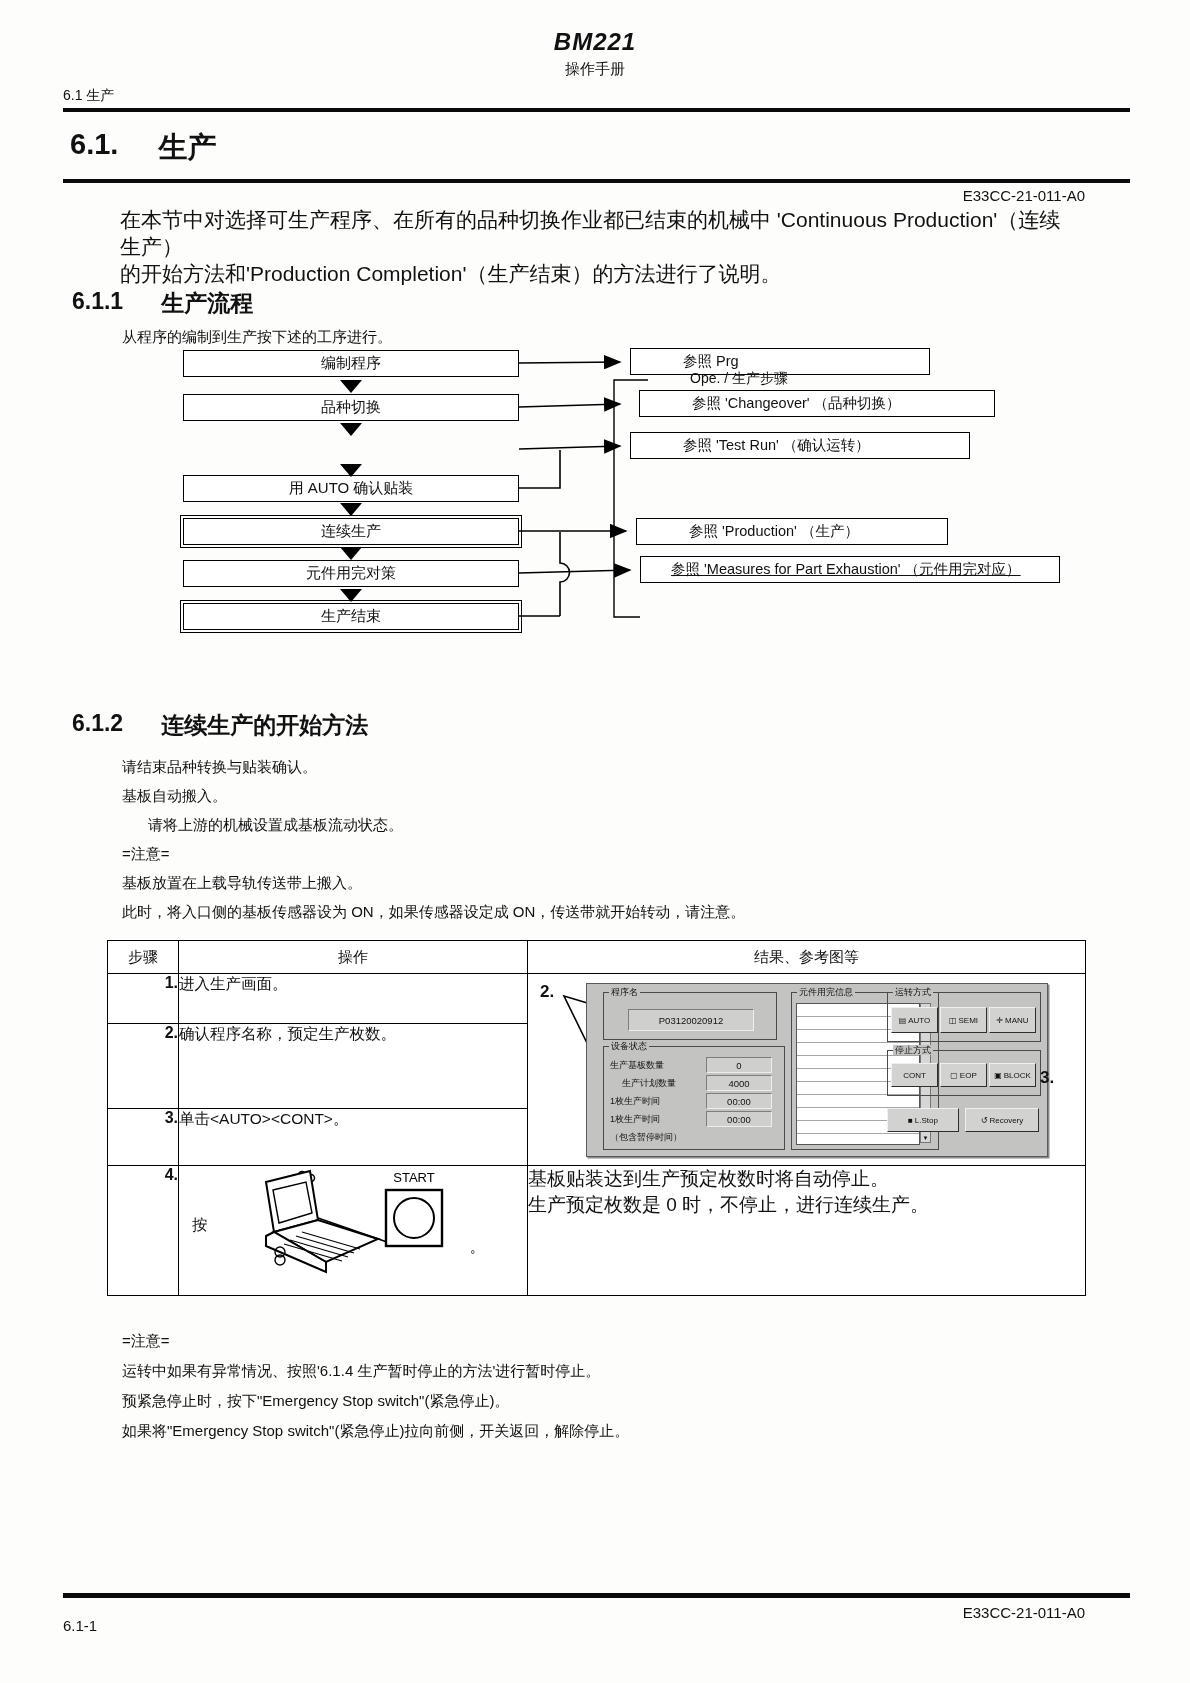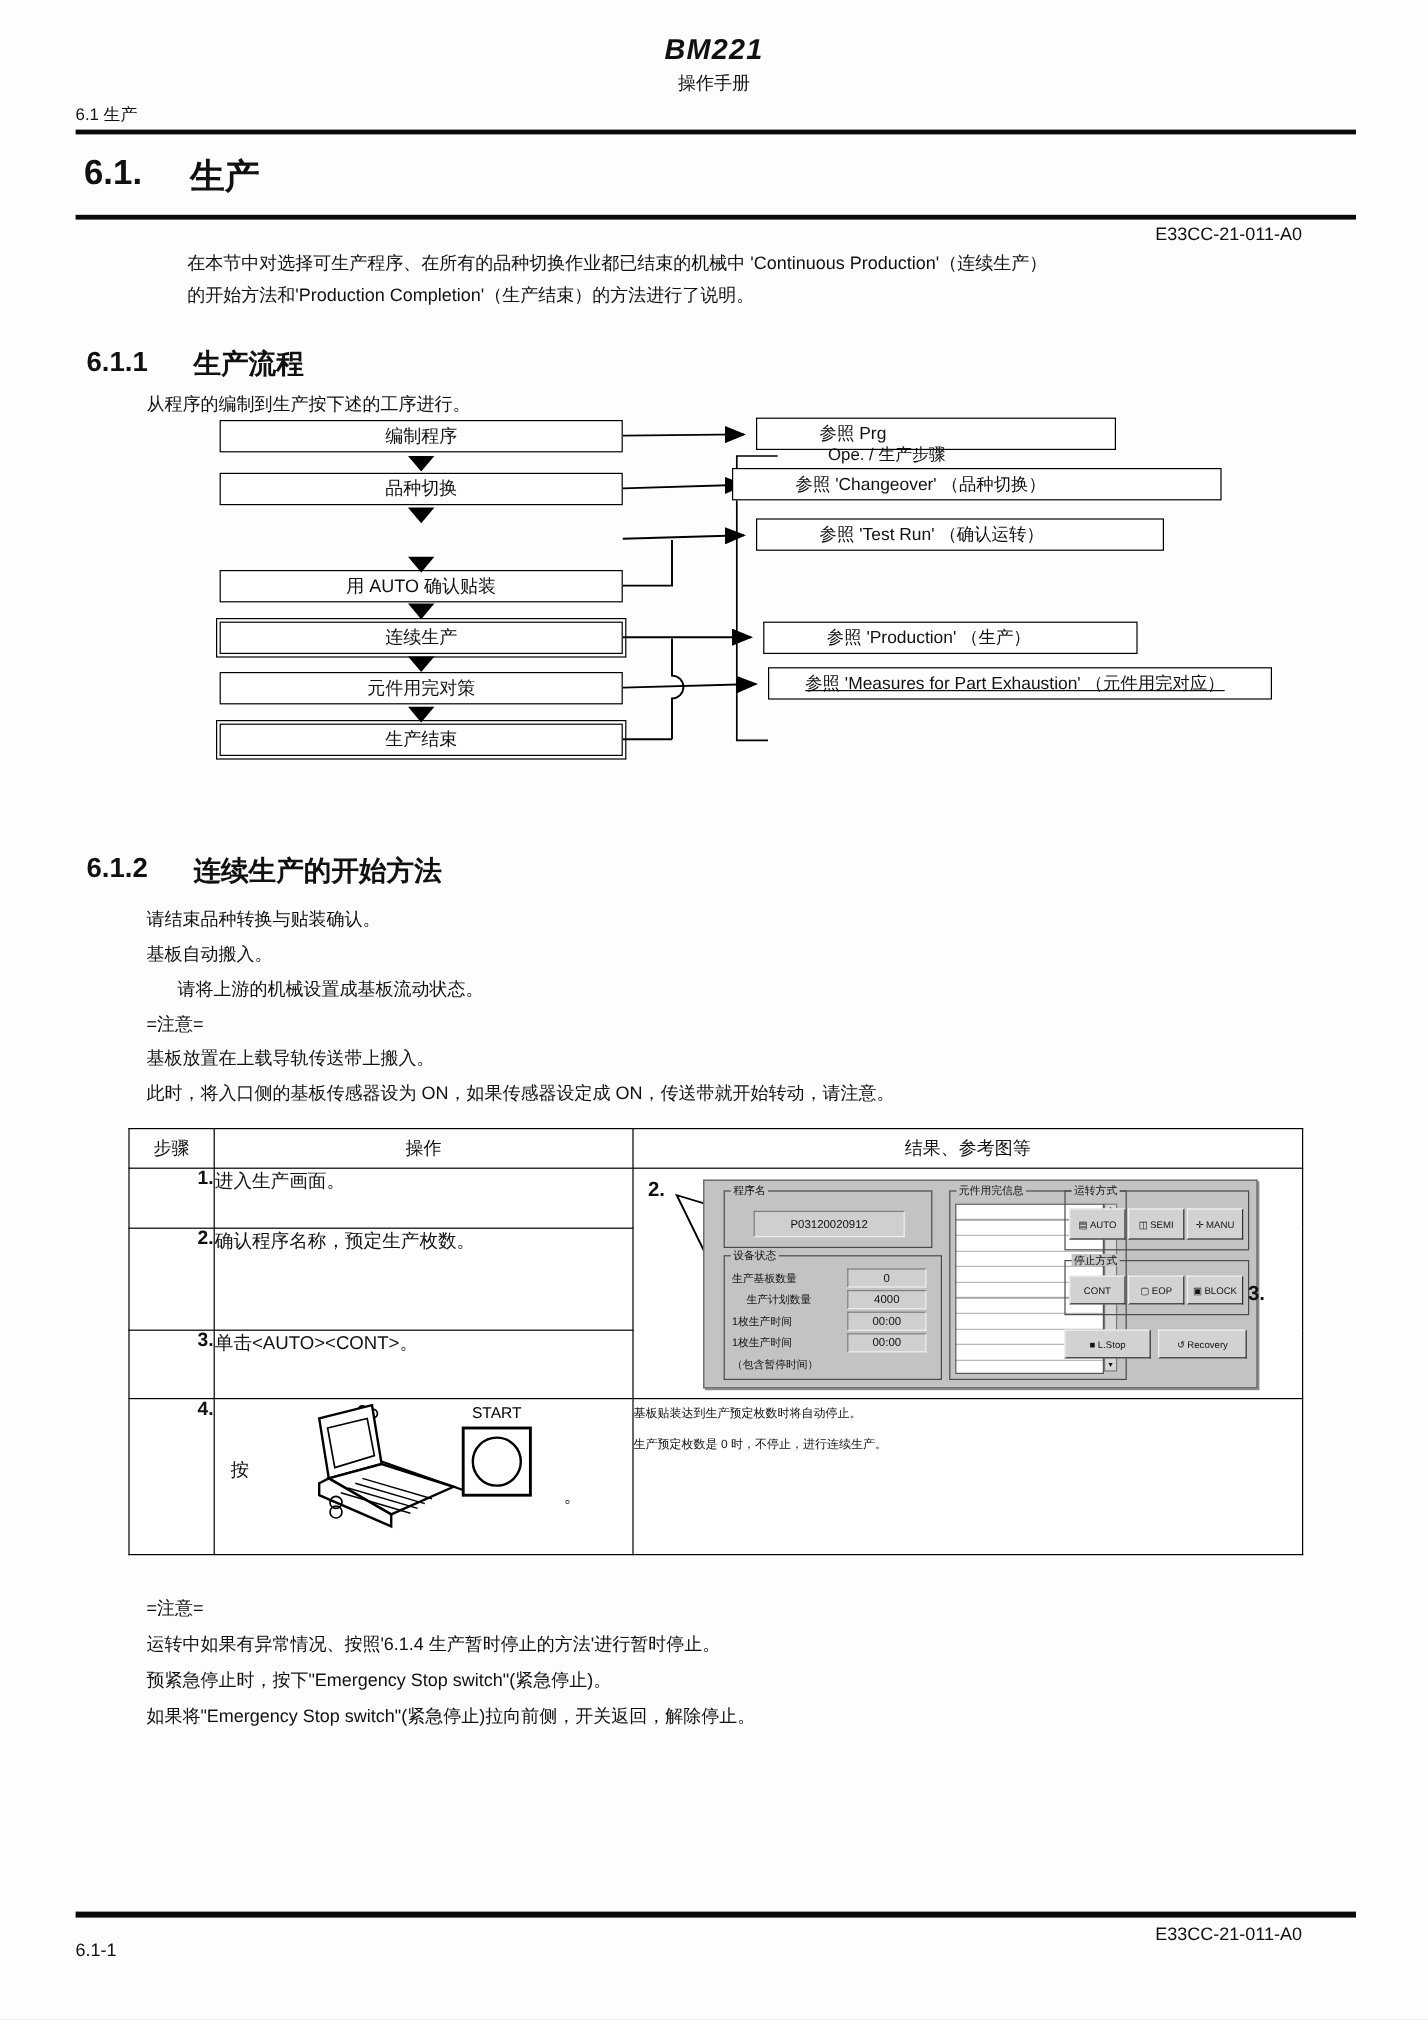--- a/index.html
+++ b/index.html
@@ -5,21 +5,21 @@
   html,body{margin:0;padding:0;background:#e8e8e8;}
   .page{position:relative;width:1190px;height:1683px;background:#fdfdfc;margin:0 auto;
         font-family:"Liberation Sans","DejaVu Sans",sans-serif;color:#111;overflow:hidden;}
   .abs{position:absolute;}
   .rule{position:absolute;background:#0a0a0a;}
   .brand{left:0;right:0;text-align:center;font-size:24px;font-weight:bold;font-style:italic;letter-spacing:1px;}
   .subtitle{left:0;right:0;text-align:center;font-size:15px;}
   .crumb{font-size:14px;}
   .h1{font-size:29px;font-weight:bold;display:flex;gap:40px;}
   .doccode{font-size:15px;}
-  .body15{font-size:15px;line-height:27px;margin-left:36px;}
+  .body15{font-size:21px;line-height:27px;}
   .h2{font-size:23px;font-weight:bold;display:flex;gap:38px;}
   .lead{font-size:15px;}
   
   .fwrap{left:0;top:342px;width:1190px;height:300px;}
   .fbox{position:absolute;height:27px;border:1.6px solid #000;background:#fff;display:flex;
         align-items:center;justify-content:center;font-size:15px;box-sizing:border-box;}
   .fbox.double{outline:1.6px solid #000;outline-offset:2px;}
   .rbox{position:absolute;height:27px;border:1.4px solid #000;background:#fff;display:flex;
         align-items:center;font-size:14.5px;box-sizing:border-box;padding-left:52px;}
   .tri{position:absolute;width:0;height:0;border-left:11px solid transparent;
@@ -27,21 +27,21 @@
   .grouplabel{position:absolute;font-size:14px;}
   
   .plines div{font-size:15px;line-height:29px;}
   .indent{padding-left:26px;}
   
   table.steps{position:absolute;border-collapse:collapse;table-layout:fixed;background:#fff;}
   table.steps td,table.steps th{border:1.6px solid #000;padding:0;vertical-align:top;box-sizing:border-box;}
   table.steps th{font-size:15px;font-weight:normal;text-align:center;vertical-align:middle;}
   .stepnum{font-size:16px;font-weight:bold;text-align:right;padding:7px 9px 0 0;}
   .action{font-size:15.5px;padding:7px 0 0 13px;}
-  .resulttext{font-size:10px;line-height:26px;padding:8px 0 0 12px;}
+  .resulttext{font-size:19px;line-height:26px;padding:8px 0 0 12px;}
   .rescell{position:relative;}
   .callout{position:absolute;font-size:17px;font-weight:bold;}
   
   .screen{position:absolute;left:58px;top:9px;width:460px;height:172px;background:#c3c3c1;
           border:1px solid #5a5a5a;box-shadow:1.5px 1.5px 0 #8a8a8a;}
   .grp{position:absolute;border:1px solid #4a4a4a;}
   .grp .glab{position:absolute;top:-6px;left:5px;background:#c3c3c1;font-size:9px;line-height:10px;padding:0 2px;white-space:nowrap;}
   .sunken{position:absolute;background:#cfcfcd;border:1px solid #7d7d7d;border-bottom-color:#eee;border-right-color:#eee;
           font-size:9.5px;display:flex;align-items:center;justify-content:center;}
   .frow{position:absolute;font-size:9px;white-space:nowrap;}
@@ -128,21 +128,21 @@
     <div class="tri" style="left:340px;top:81px;"></div>
     <div class="tri" style="left:340px;top:122px;"></div>
     <div class="tri" style="left:340px;top:161px;"></div>
     <div class="tri" style="left:340px;top:205px;"></div>
     <div class="tri" style="left:340px;top:247px;"></div>
 
     <div class="rbox" style="left:630px;top:6px;width:300px;">
         <span>参照 Prg</span>
       </div>
     <div class="grouplabel" style="left:654px;top:28px;margin-left:36px;">Ope. / 生产步骤</div>
-    <div class="rbox" style="left:610px;top:48px;width:408px;">
+    <div class="rbox" style="left:639px;top:48px;width:356px;">
         <span>参照 'Changeover' （品种切换）</span>
       </div>
     <div class="rbox" style="left:630px;top:90px;width:340px;">
         <span>参照 'Test Run' （确认运转）</span>
       </div>
     <div class="rbox" style="left:636px;top:176px;width:312px;">
         <span>参照 'Production' （生产）</span>
       </div>
     <div class="rbox" style="left:640px;top:214px;width:420px;padding-left:30px;text-decoration:underline;">
         <span>参照 'Measures for Part Exhaustion' （元件用完对应）</span>

